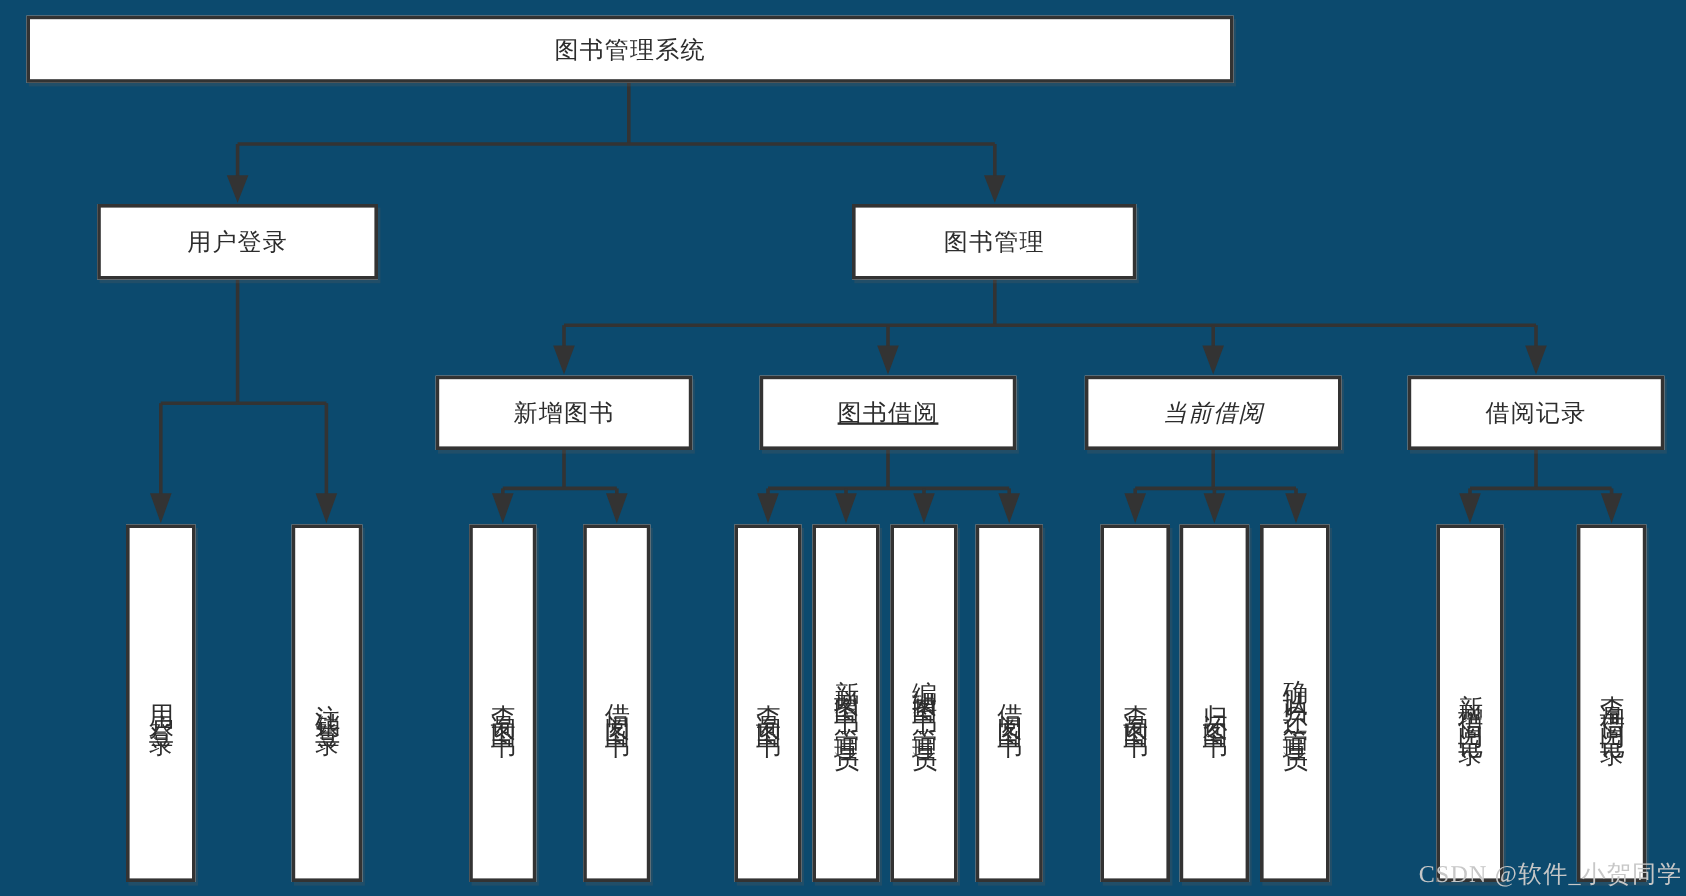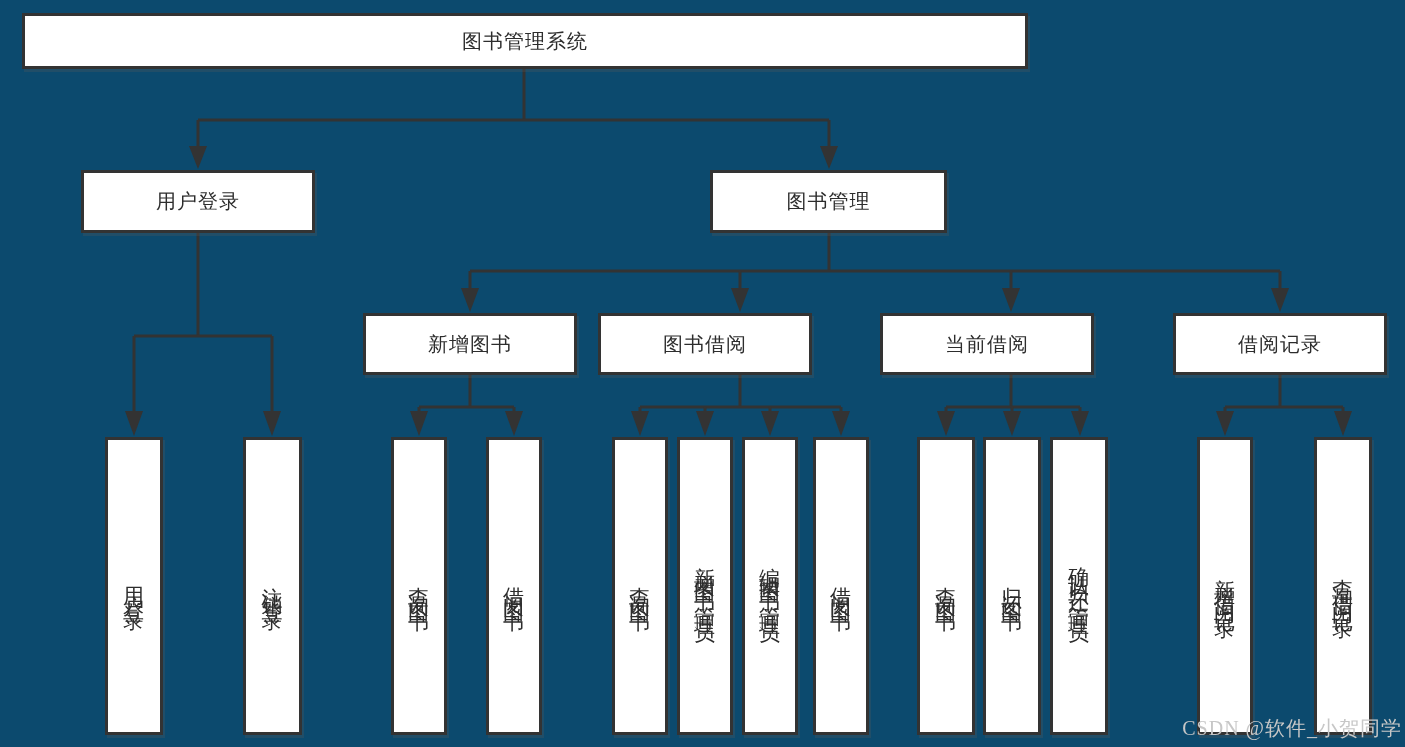--- a/index.html
+++ b/index.html
@@ -127,22 +127,22 @@
       <polygon points="1334,411 1352,411 1343,436"></polygon>
     </g>
   </svg>
 
   <div class="node h-node" style="left:22px; top:13px; width:1006px; height:56px;">图书管理系统</div>
 
   <div class="node h-node" style="left:81px; top:170px; width:234px; height:63px;">用户登录</div>
   <div class="node h-node" style="left:710px; top:170px; width:237px; height:63px;">图书管理</div>
 
   <div class="node h-node" style="left:363px; top:313px; width:214px; height:62px;">新增图书</div>
-  <div class="node h-node" style="left:598px; top:313px; width:214px; height:62px;">图书借阅</div>
-  <div class="node h-node" style="left:880px; top:313px; width:214px; height:62px;">当前借阅</div>
+  <div class="node h-node" style="left:633px; top:313px; width:214px; height:62px;text-decoration:underline;">图书借阅</div>
+  <div class="node h-node" style="left:904px; top:313px; width:214px; height:62px;font-style:italic;">当前借阅</div>
   <div class="node h-node" style="left:1173px; top:313px; width:214px; height:62px;">借阅记录</div>
 
   <div class="node v-node" style="left:105px; top:437px; width:58px; height:298px;">用户登录</div>
   <div class="node v-node" style="left:243px; top:437px; width:59px; height:298px;">注销登录</div>
 
   <div class="node v-node" style="left:391px; top:437px; width:56px; height:298px;">查询图书</div>
   <div class="node v-node" style="left:486px; top:437px; width:56px; height:298px;">借阅图书</div>
 
   <div class="node v-node" style="left:612px; top:437px; width:56px; height:298px;">查询图书</div>
   <div class="node v-node" style="left:677px; top:437px; width:56px; height:298px;">新增图书（管理员）</div>

